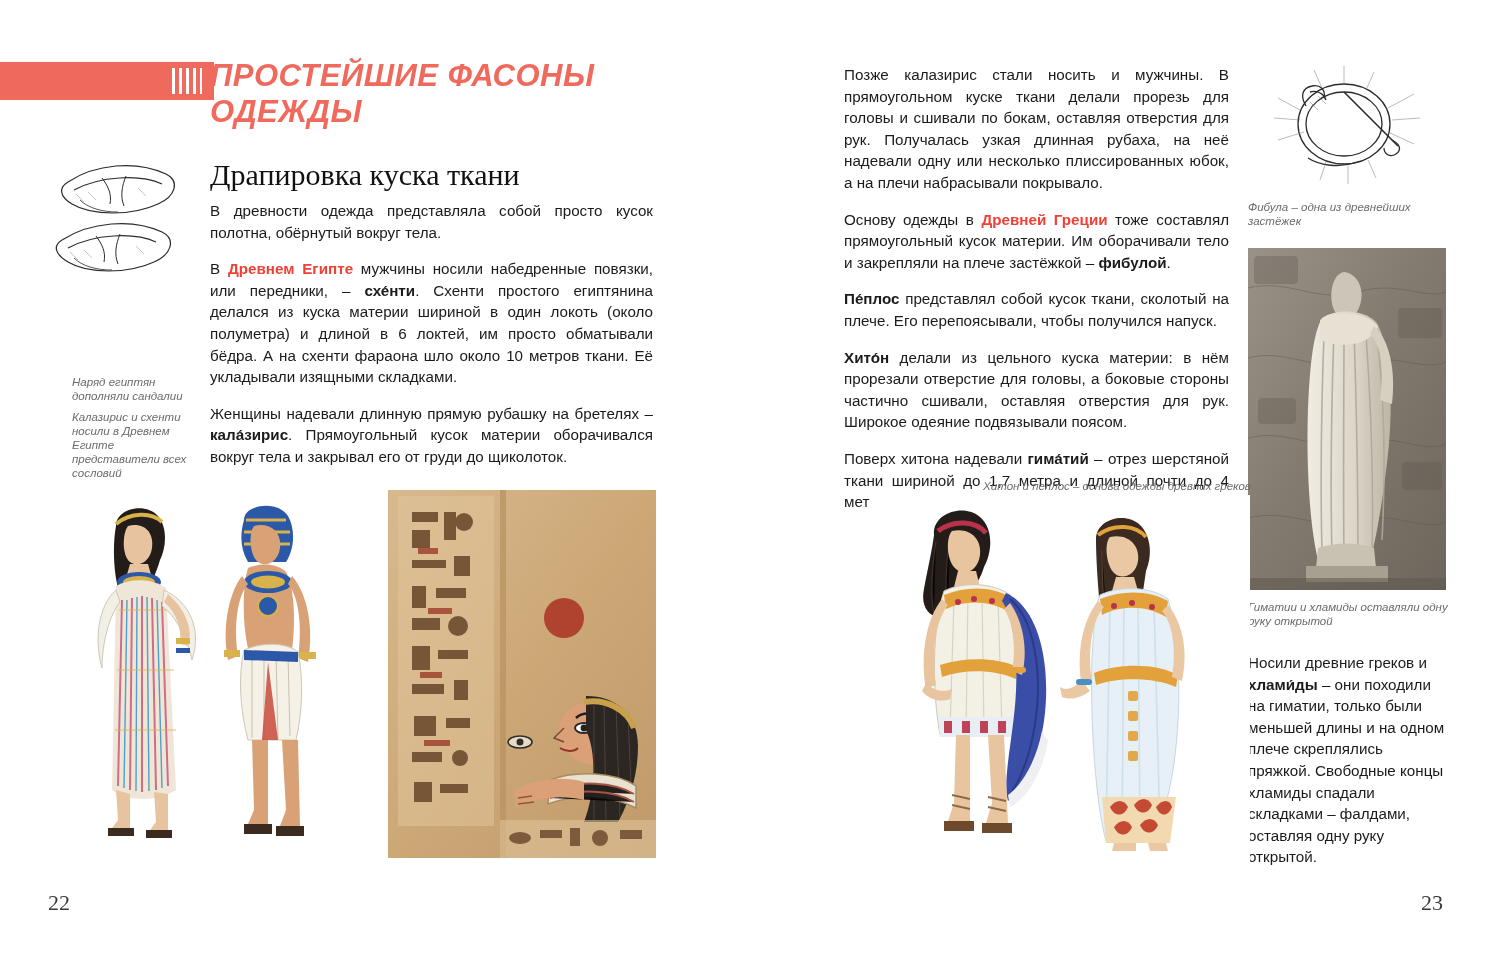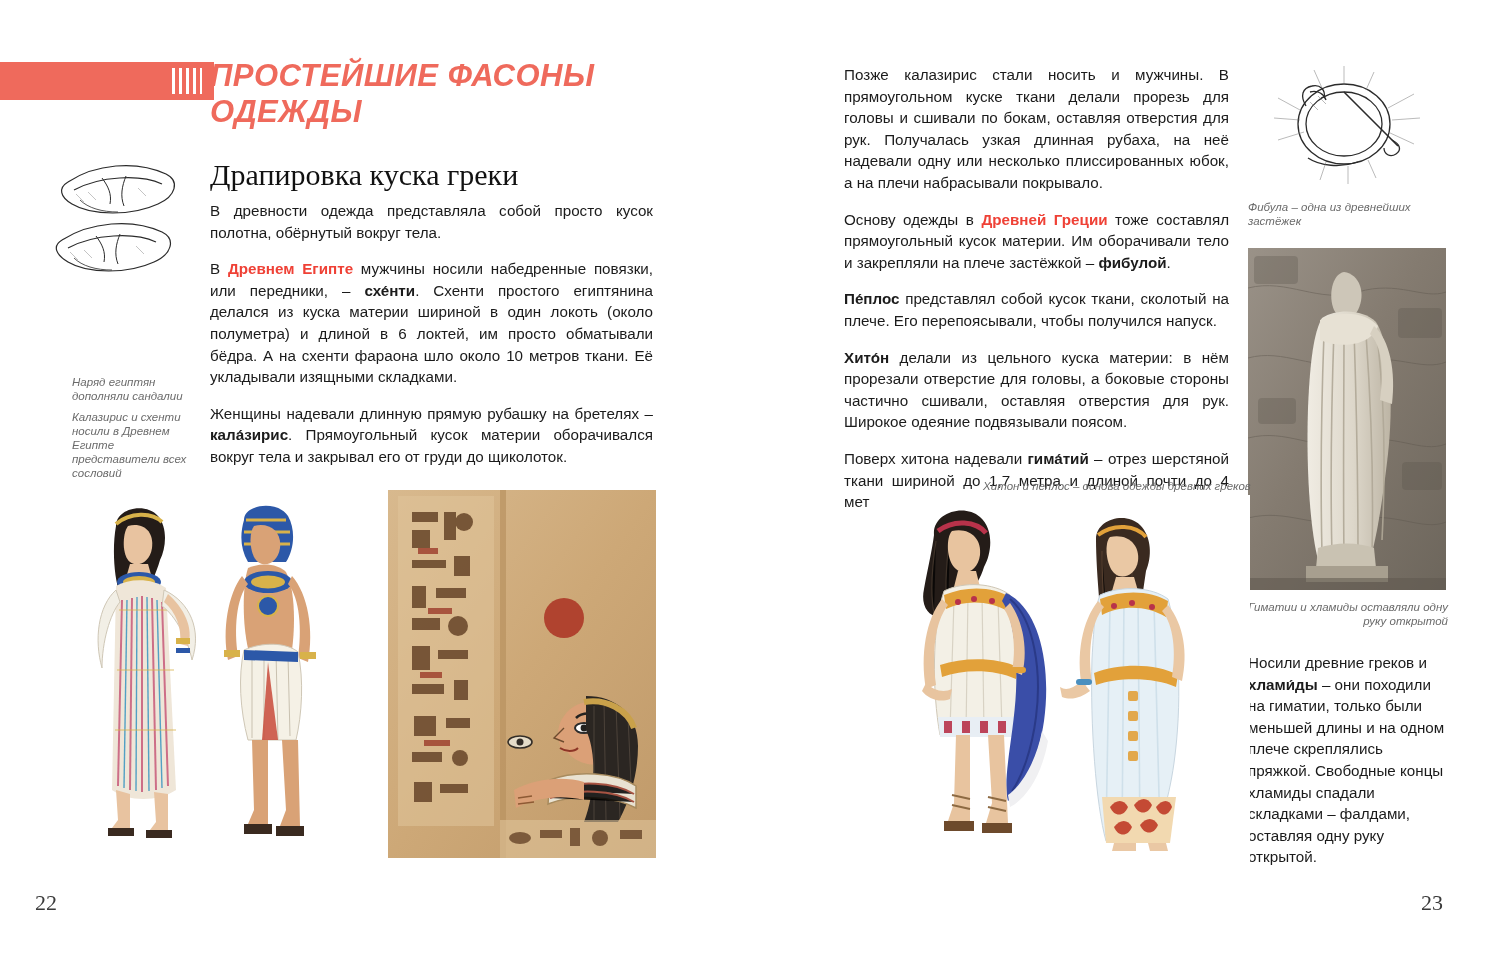--- a/index.html
+++ b/index.html
@@ -118,21 +118,21 @@
     overflow: hidden;
     background: #c9a276;
   }
 
   .page-number {
     position: absolute;
     font-size: 22px;
     color: #3a3a3a;
     font-family: "Liberation Serif", serif;
   }
-  .pn-left { left: 35px; top: 890px; }
+  .pn-left { left: 48px; top: 890px; }
   .pn-right { right: 56px; top: 890px; }
 
   
   .col-right {
     position: absolute;
     left: 94px; top: 64px;
     width: 400px;
     font-size: 15.2px;
     line-height: 21.6px;
     text-align: justify;
@@ -162,21 +162,20 @@
     background: #8d8b84;
   }
   .cap-statue {
     position: absolute;
     left: 498px; top: 600px;
     width: 200px;
     font-size: 11.5px;
     line-height: 14px;
     font-style: italic;
     color: #6b6b6b;
-    text-align: right;
   }
   .right-lower-text {
     position: absolute;
     left: 498px; top: 652px;
     width: 200px;
     font-size: 15.2px;
     line-height: 21.6px;
     text-align: left;
   }
   .cap-greek {
@@ -229,21 +228,21 @@
           <path d="M30 122 L38 130"></path>
             <path d="M44 120 L52 128"></path>
             <path d="M96 116 L104 124"></path>
         </g>
       </svg>
     </div>
 
     <div class="margin-note note-1">Наряд египтян дополняли сандалии</div>
     <div class="margin-note note-2">Калазирис и схенти носили в Древнем Египте представители всех сословий</div>
 
-    <div class="section-title">Драпировка куска греки</div>
+    <div class="section-title">Драпировка куска ткани</div>
 
     <div class="col-left">
       <p>В древности одежда представляла собой просто кусок полотна, обёрнутый вокруг тела.</p>
       <p>
         <span>В </span><span class="hl">Древнем Египте</span><span> мужчины носили набедренные повязки, или передники, – </span><span class="bold">схе́нти</span><span>. Схенти простого египтянина делался из куска материи шириной в один локоть (около полуметра) и длиной в 6 локтей, им просто обматывали бёдра. А на схенти фараона шло около 10 метров ткани. Её укладывали изящными складками.</span>
       </p>
       <p>
         <span>Женщины надевали длинную прямую рубашку на бретелях – </span><span class="bold">кала́зирис</span><span>. Прямоугольный кусок материи оборачивался вокруг тела и закрывал его от груди до щиколоток.</span>
       </p>
     </div>

